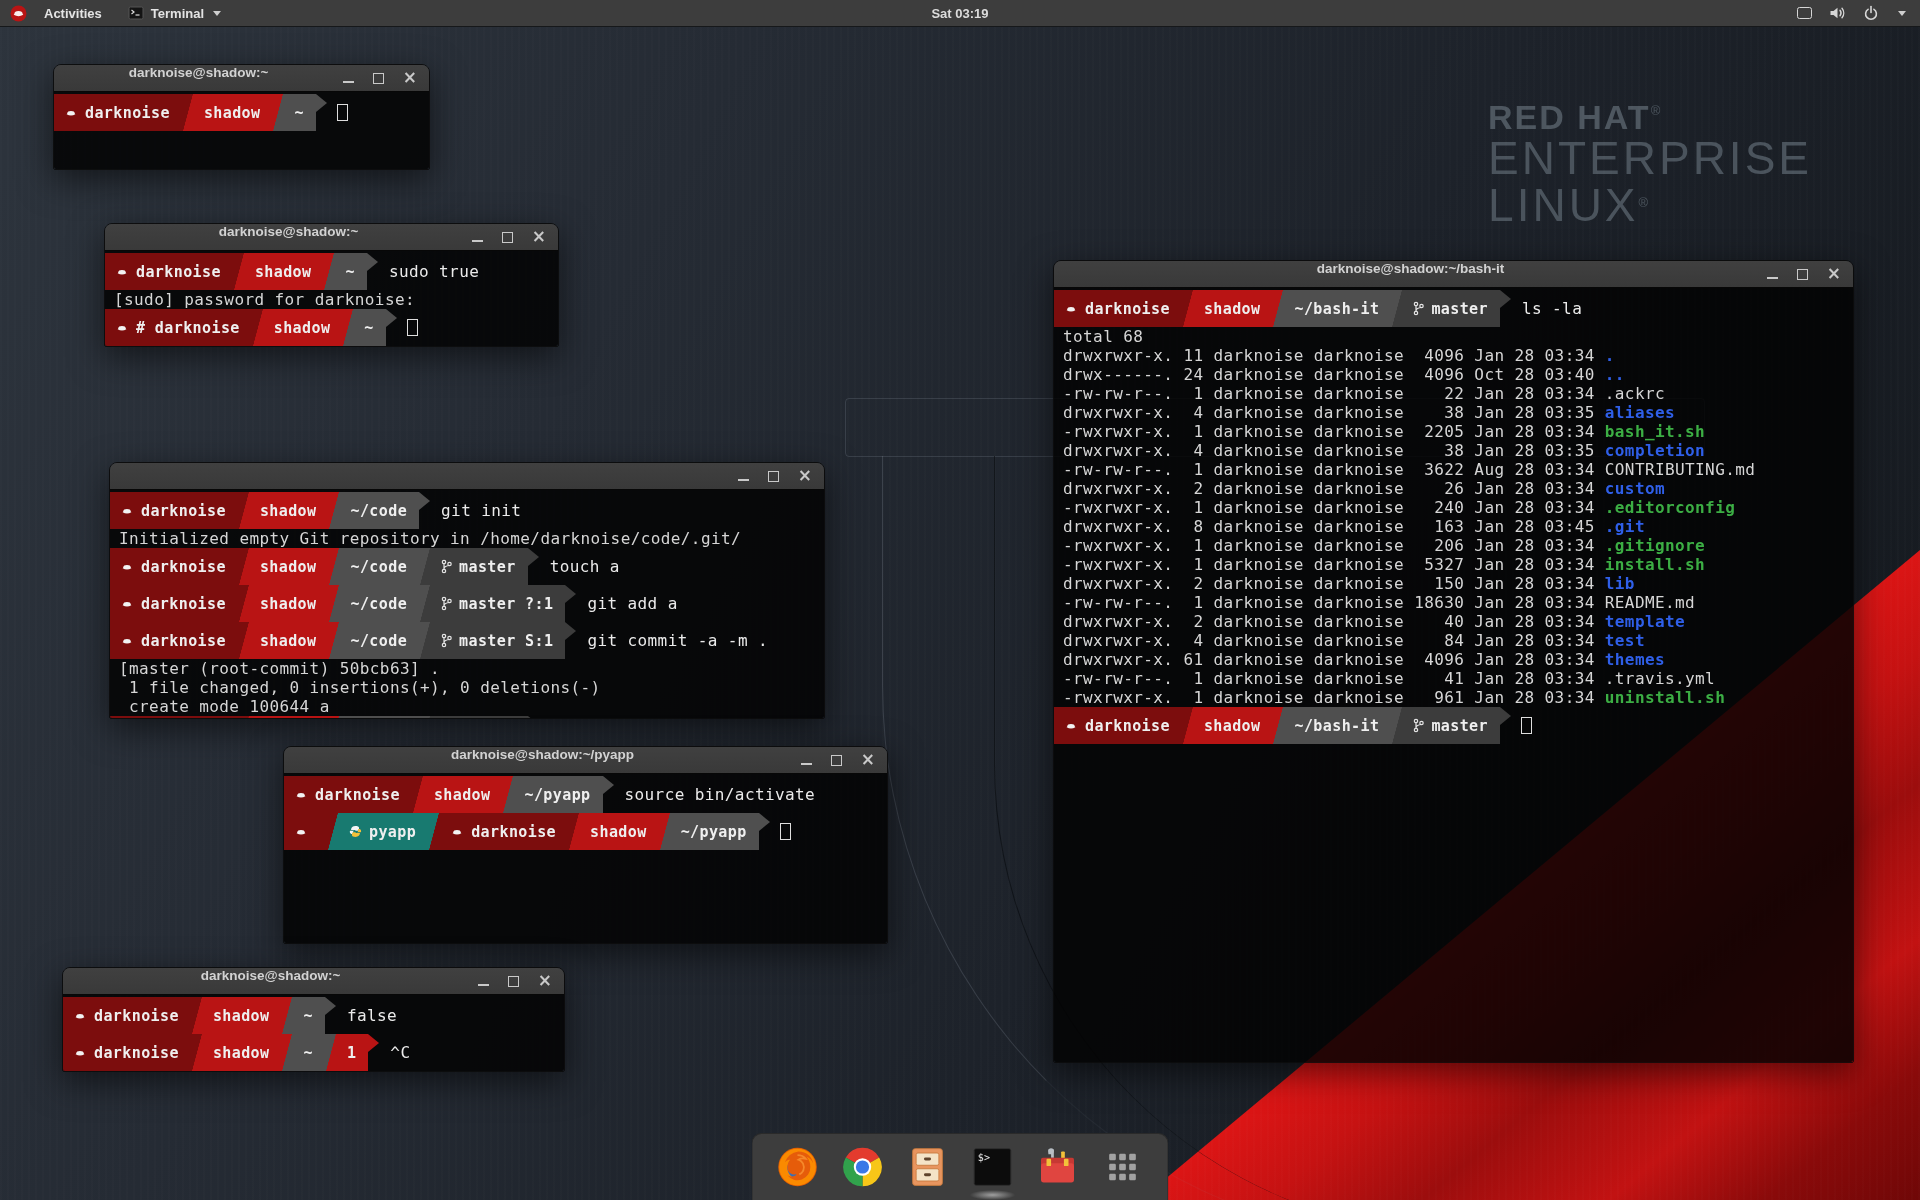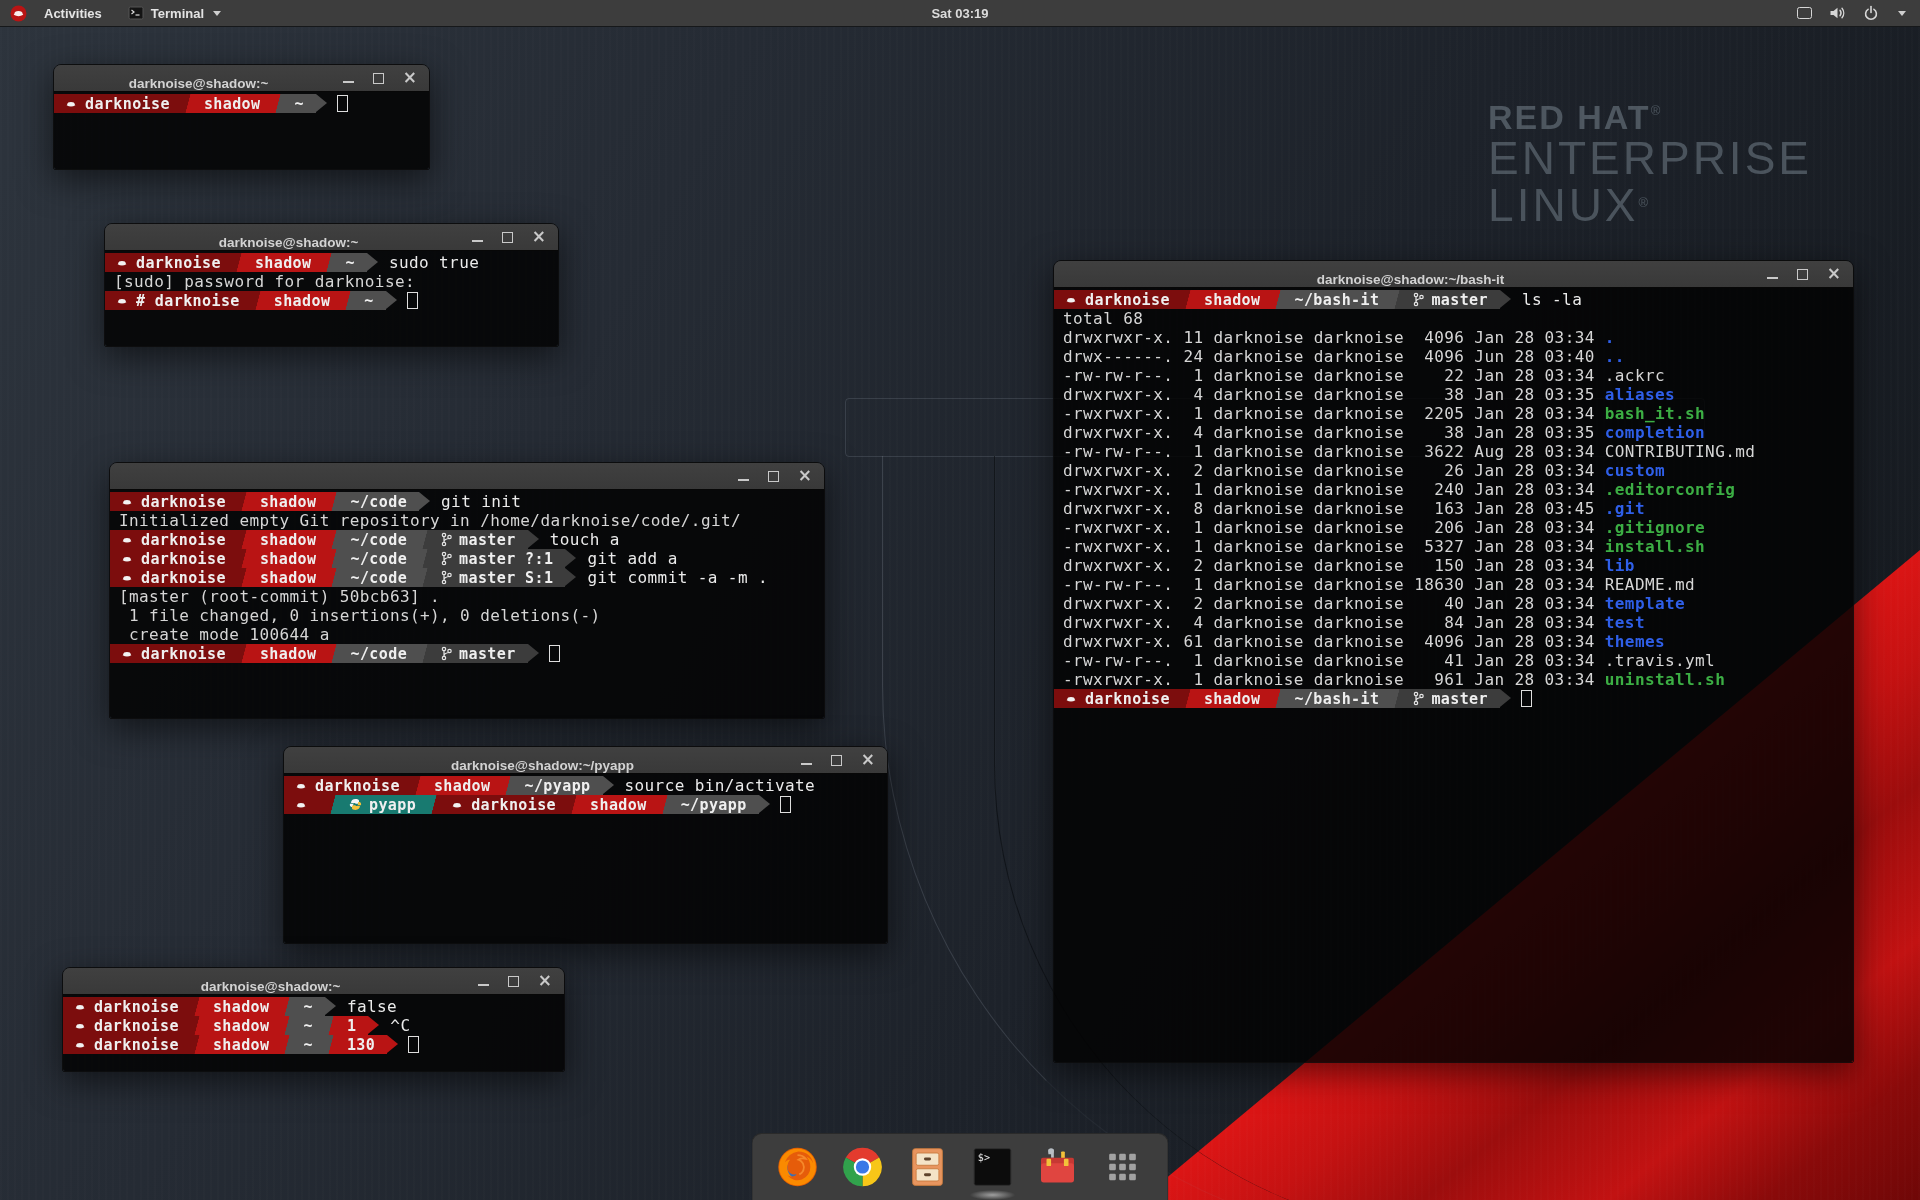--- a/index.html
+++ b/index.html
@@ -35,33 +35,33 @@
   .tb-caret{width:0;height:0;border-left:4px solid transparent;border-right:4px solid transparent;
     border-top:5px solid #cfcfcf;margin-left:2px;}
   #clock{position:absolute;left:50%;transform:translateX(-50%);font-weight:bold;color:#dcdcdc;}
   .tb-right{margin-left:auto;display:flex;align-items:center;gap:17px;padding-right:14px;}
   .disp-ic{width:13px;height:10px;border:1.6px solid #d6d6d6;border-radius:2.5px;}
 
   
   .term-window{position:absolute;border:1px solid rgba(10,10,10,.9);border-radius:8px 8px 2px 2px;
     box-shadow:0 10px 34px rgba(0,0,0,.55);z-index:10;}
   .titlebar{height:26px;background:linear-gradient(#404040,#393939);border-radius:7px 7px 0 0;
-    border-bottom:1px solid #262626;position:relative;display:flex;align-items:flex-end;padding-left:40px;}
+    border-bottom:1px solid #262626;position:relative;display:flex;align-items:flex-start;padding-left:40px;}
   .title{position:absolute;left:0;right:86px;text-align:center;font-size:13.5px;font-weight:bold;
     color:#d2d2d2;white-space:nowrap;overflow:hidden;}
   .win-ctl{margin-left:auto;display:flex;align-items:center;gap:19px;padding-right:12px;height:100%;}
   .btn-min{width:11px;height:2px;background:#c9c9c9;margin-top:7px;}
   .btn-max{width:9px;height:9px;border:1.6px solid #c9c9c9;}
   .btn-close{color:#c9c9c9;font-size:17px;font-weight:bold;line-height:1;font-family:"DejaVu Sans",sans-serif;margin-top:-1px;}
   .term-body{position:absolute;left:0;right:0;top:26px;bottom:0;background:rgba(2,2,2,.85);
     border-radius:0 0 2px 2px;overflow:hidden;padding-top:3px;
     font-family:"DejaVu Sans Mono",monospace;font-size:16px;letter-spacing:.4px;}
   .tline{height:19px;line-height:19px;white-space:pre;color:var(--c-out);}
   .tline.out,.tline.ls{padding-left:9px;}
-  .pl{display:flex;align-items:stretch;height:19px;}
+  .pl{display:flex;align-items:stretch;height:37px;}
   .seg{display:inline-flex;align-items:center;padding:0 12px 0 10px;font-weight:bold;
     color:#efefef;font-size:15px;}
   .picon{display:inline-flex;margin-right:7px;}
   .picon svg{display:block;}
   .sep{width:12px;flex:none;}
   .parrow{width:0;height:0;flex:none;border-top:9.5px solid transparent;
     border-bottom:9.5px solid transparent;border-left:11px solid transparent;}
   .cmd{margin-left:11px;color:var(--c-cmd);align-self:center;line-height:19px;}
   .tcursor{margin-left:10px;width:9px;height:15px;border:1.5px solid #dedede;align-self:center;}
   .n-dir{color:var(--c-dir);font-weight:bold;}
@@ -479,21 +479,21 @@
                 <circle cx="8.5" cy="5" r="1.7"></circle>
                 <path d="M3 4.7v5.6M3 10q0-3 5.5-3.5"></path>
               </g>
             </svg>
           </span>master</span>
         <span class="parrow" style="border-left-color: rgb(60, 60, 60);"></span>
         <span class="cmd">ls -la</span>
       </div>
       <div class="tline out">total 68</div>
       <div class="tline ls"><span>drwxrwxr-x. 11 darknoise darknoise  4096 Jan 28 03:34 </span><span class="n-dir">.</span></div>
-      <div class="tline ls"><span>drwx------. 24 darknoise darknoise  4096 Jun 28 03:40 </span><span class="n-dir">..</span></div>
+      <div class="tline ls"><span>drwx------. 24 darknoise darknoise  4096 Oct 28 03:40 </span><span class="n-dir">..</span></div>
       <div class="tline ls"><span>-rw-rw-r--.  1 darknoise darknoise    22 Jan 28 03:34 </span><span class="n-file">.ackrc</span></div>
       <div class="tline ls"><span>drwxrwxr-x.  4 darknoise darknoise    38 Jan 28 03:35 </span><span class="n-dir">aliases</span></div>
       <div class="tline ls"><span>-rwxrwxr-x.  1 darknoise darknoise  2205 Jan 28 03:34 </span><span class="n-exec">bash_it.sh</span></div>
       <div class="tline ls"><span>drwxrwxr-x.  4 darknoise darknoise    38 Jan 28 03:35 </span><span class="n-dir">completion</span></div>
       <div class="tline ls"><span>-rw-rw-r--.  1 darknoise darknoise  3622 Aug 28 03:34 </span><span class="n-file">CONTRIBUTING.md</span></div>
       <div class="tline ls"><span>drwxrwxr-x.  2 darknoise darknoise    26 Jan 28 03:34 </span><span class="n-dir">custom</span></div>
       <div class="tline ls"><span>-rwxrwxr-x.  1 darknoise darknoise   240 Jan 28 03:34 </span><span class="n-exec">.editorconfig</span></div>
       <div class="tline ls"><span>drwxrwxr-x.  8 darknoise darknoise   163 Jan 28 03:45 </span><span class="n-dir">.git</span></div>
       <div class="tline ls"><span>-rwxrwxr-x.  1 darknoise darknoise   206 Jan 28 03:34 </span><span class="n-exec">.gitignore</span></div>
       <div class="tline ls"><span>-rwxrwxr-x.  1 darknoise darknoise  5327 Jan 28 03:34 </span><span class="n-exec">install.sh</span></div>

